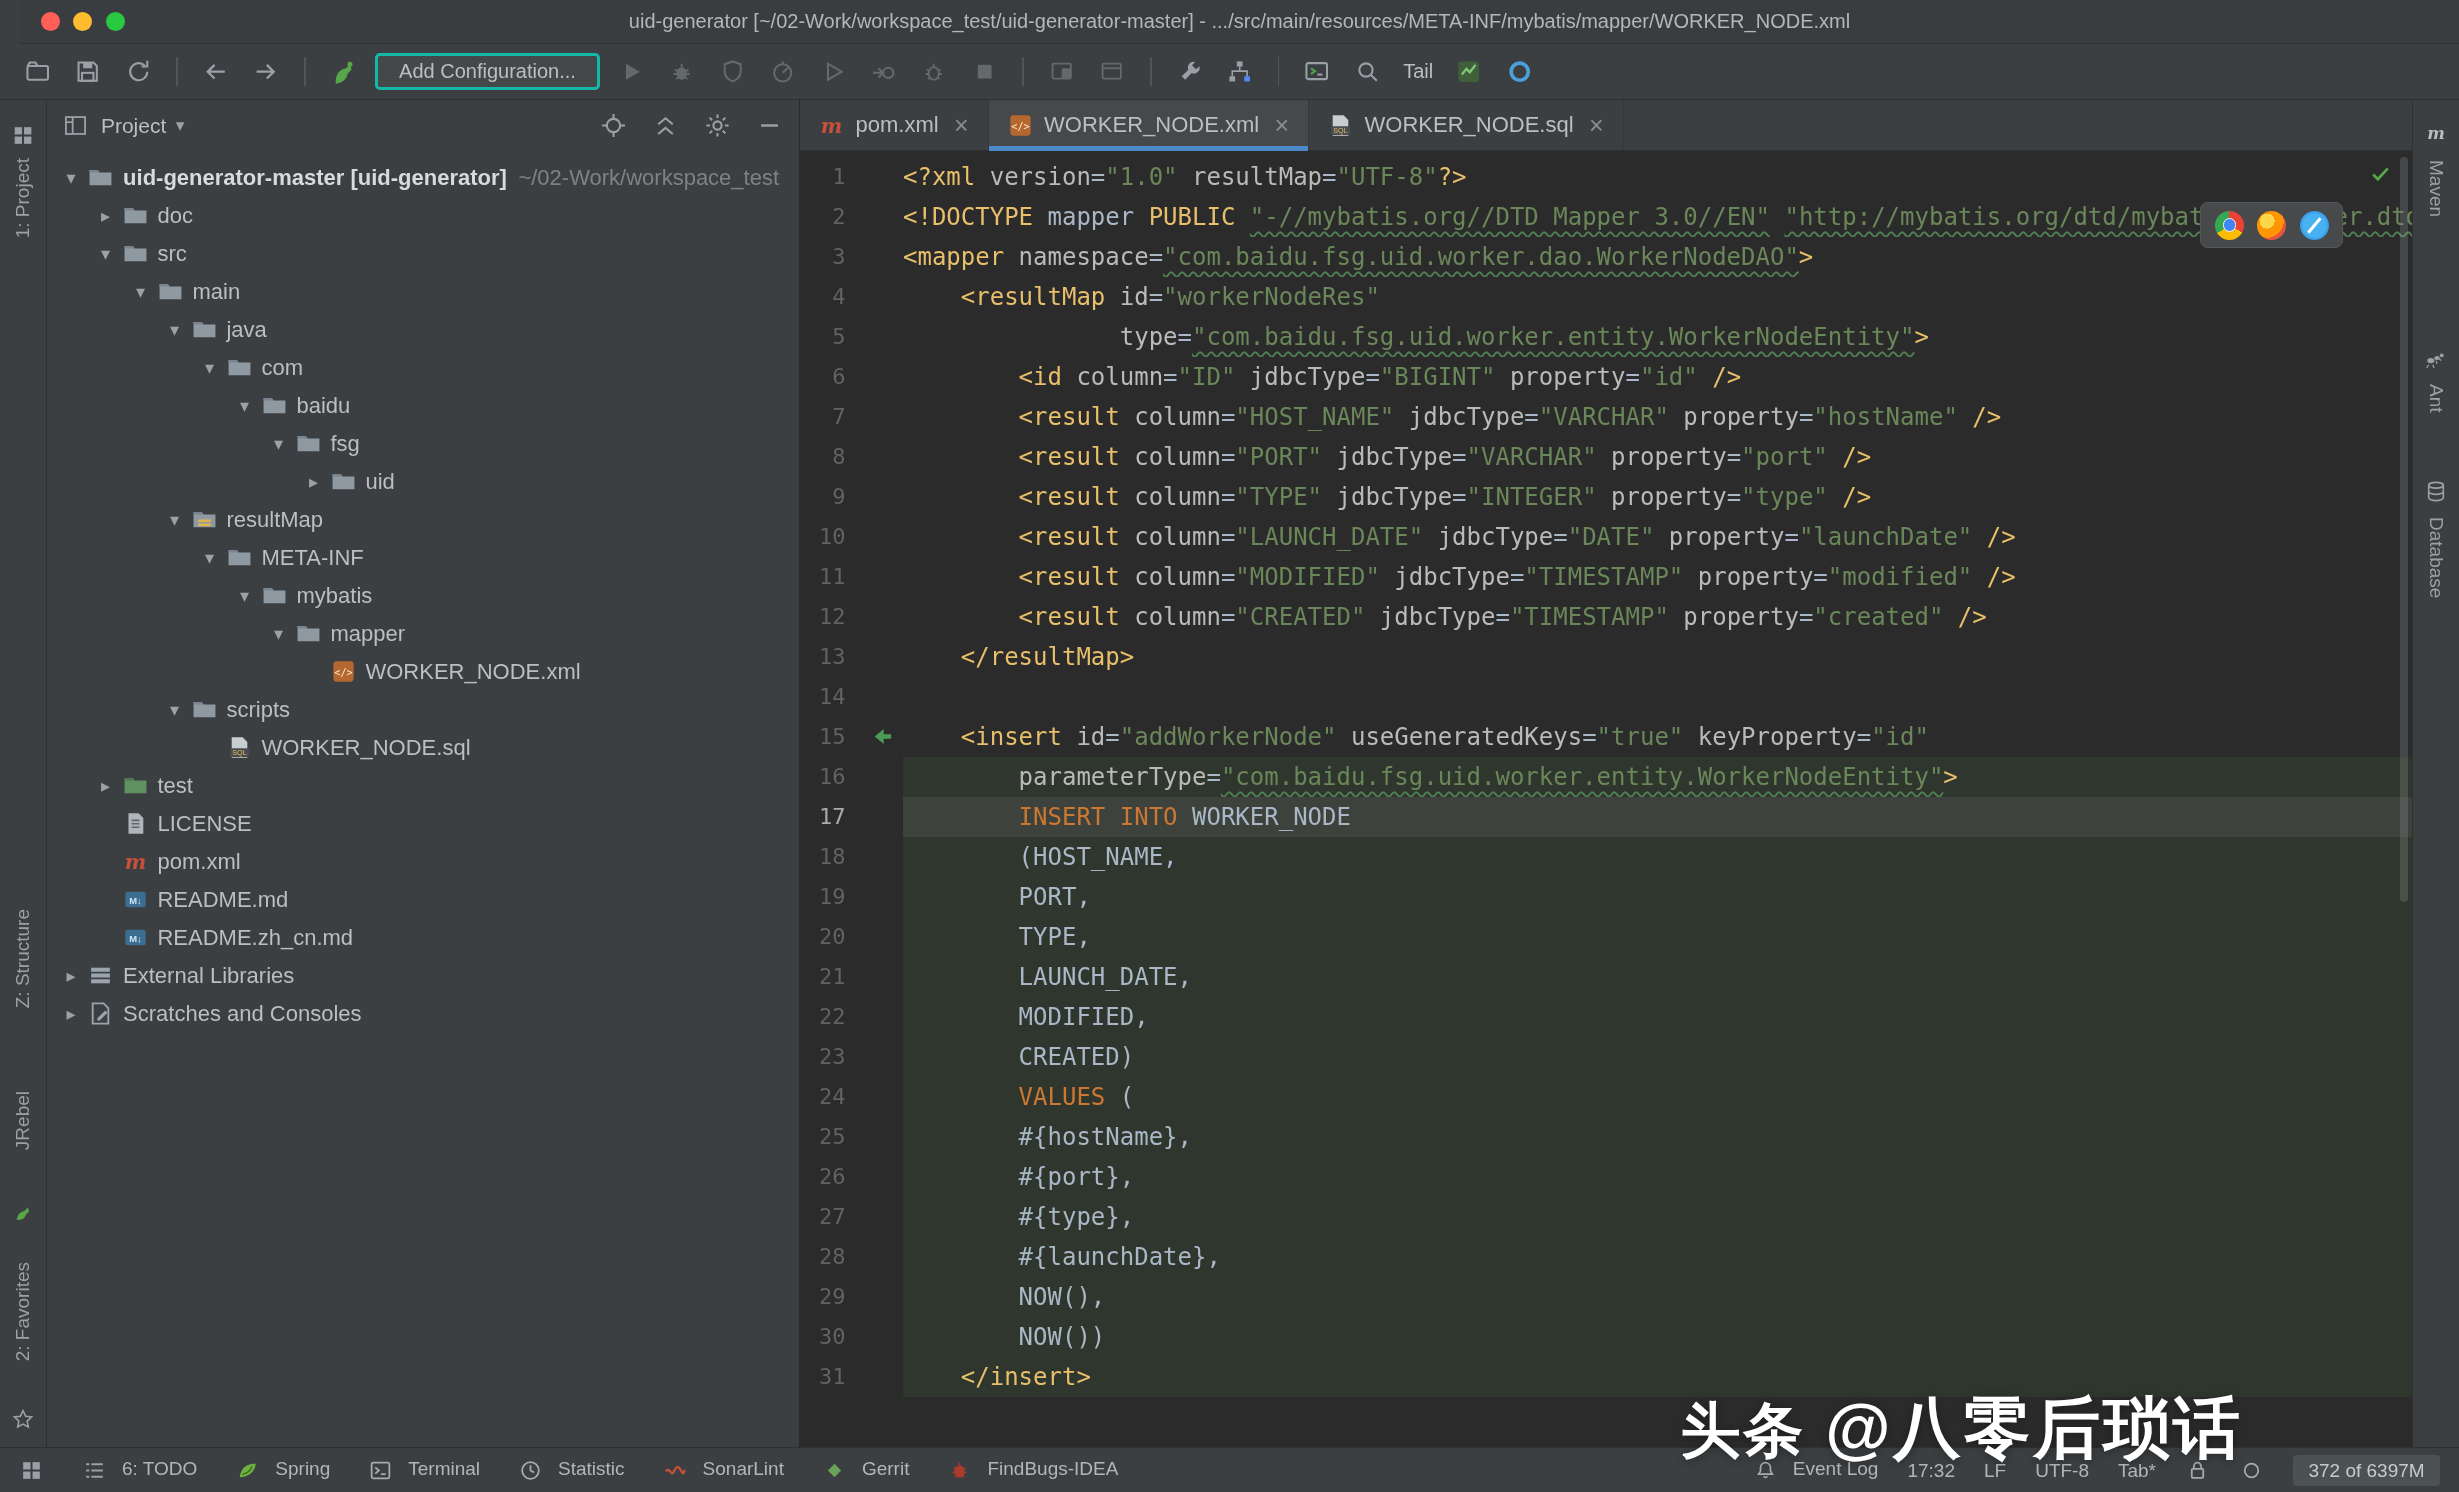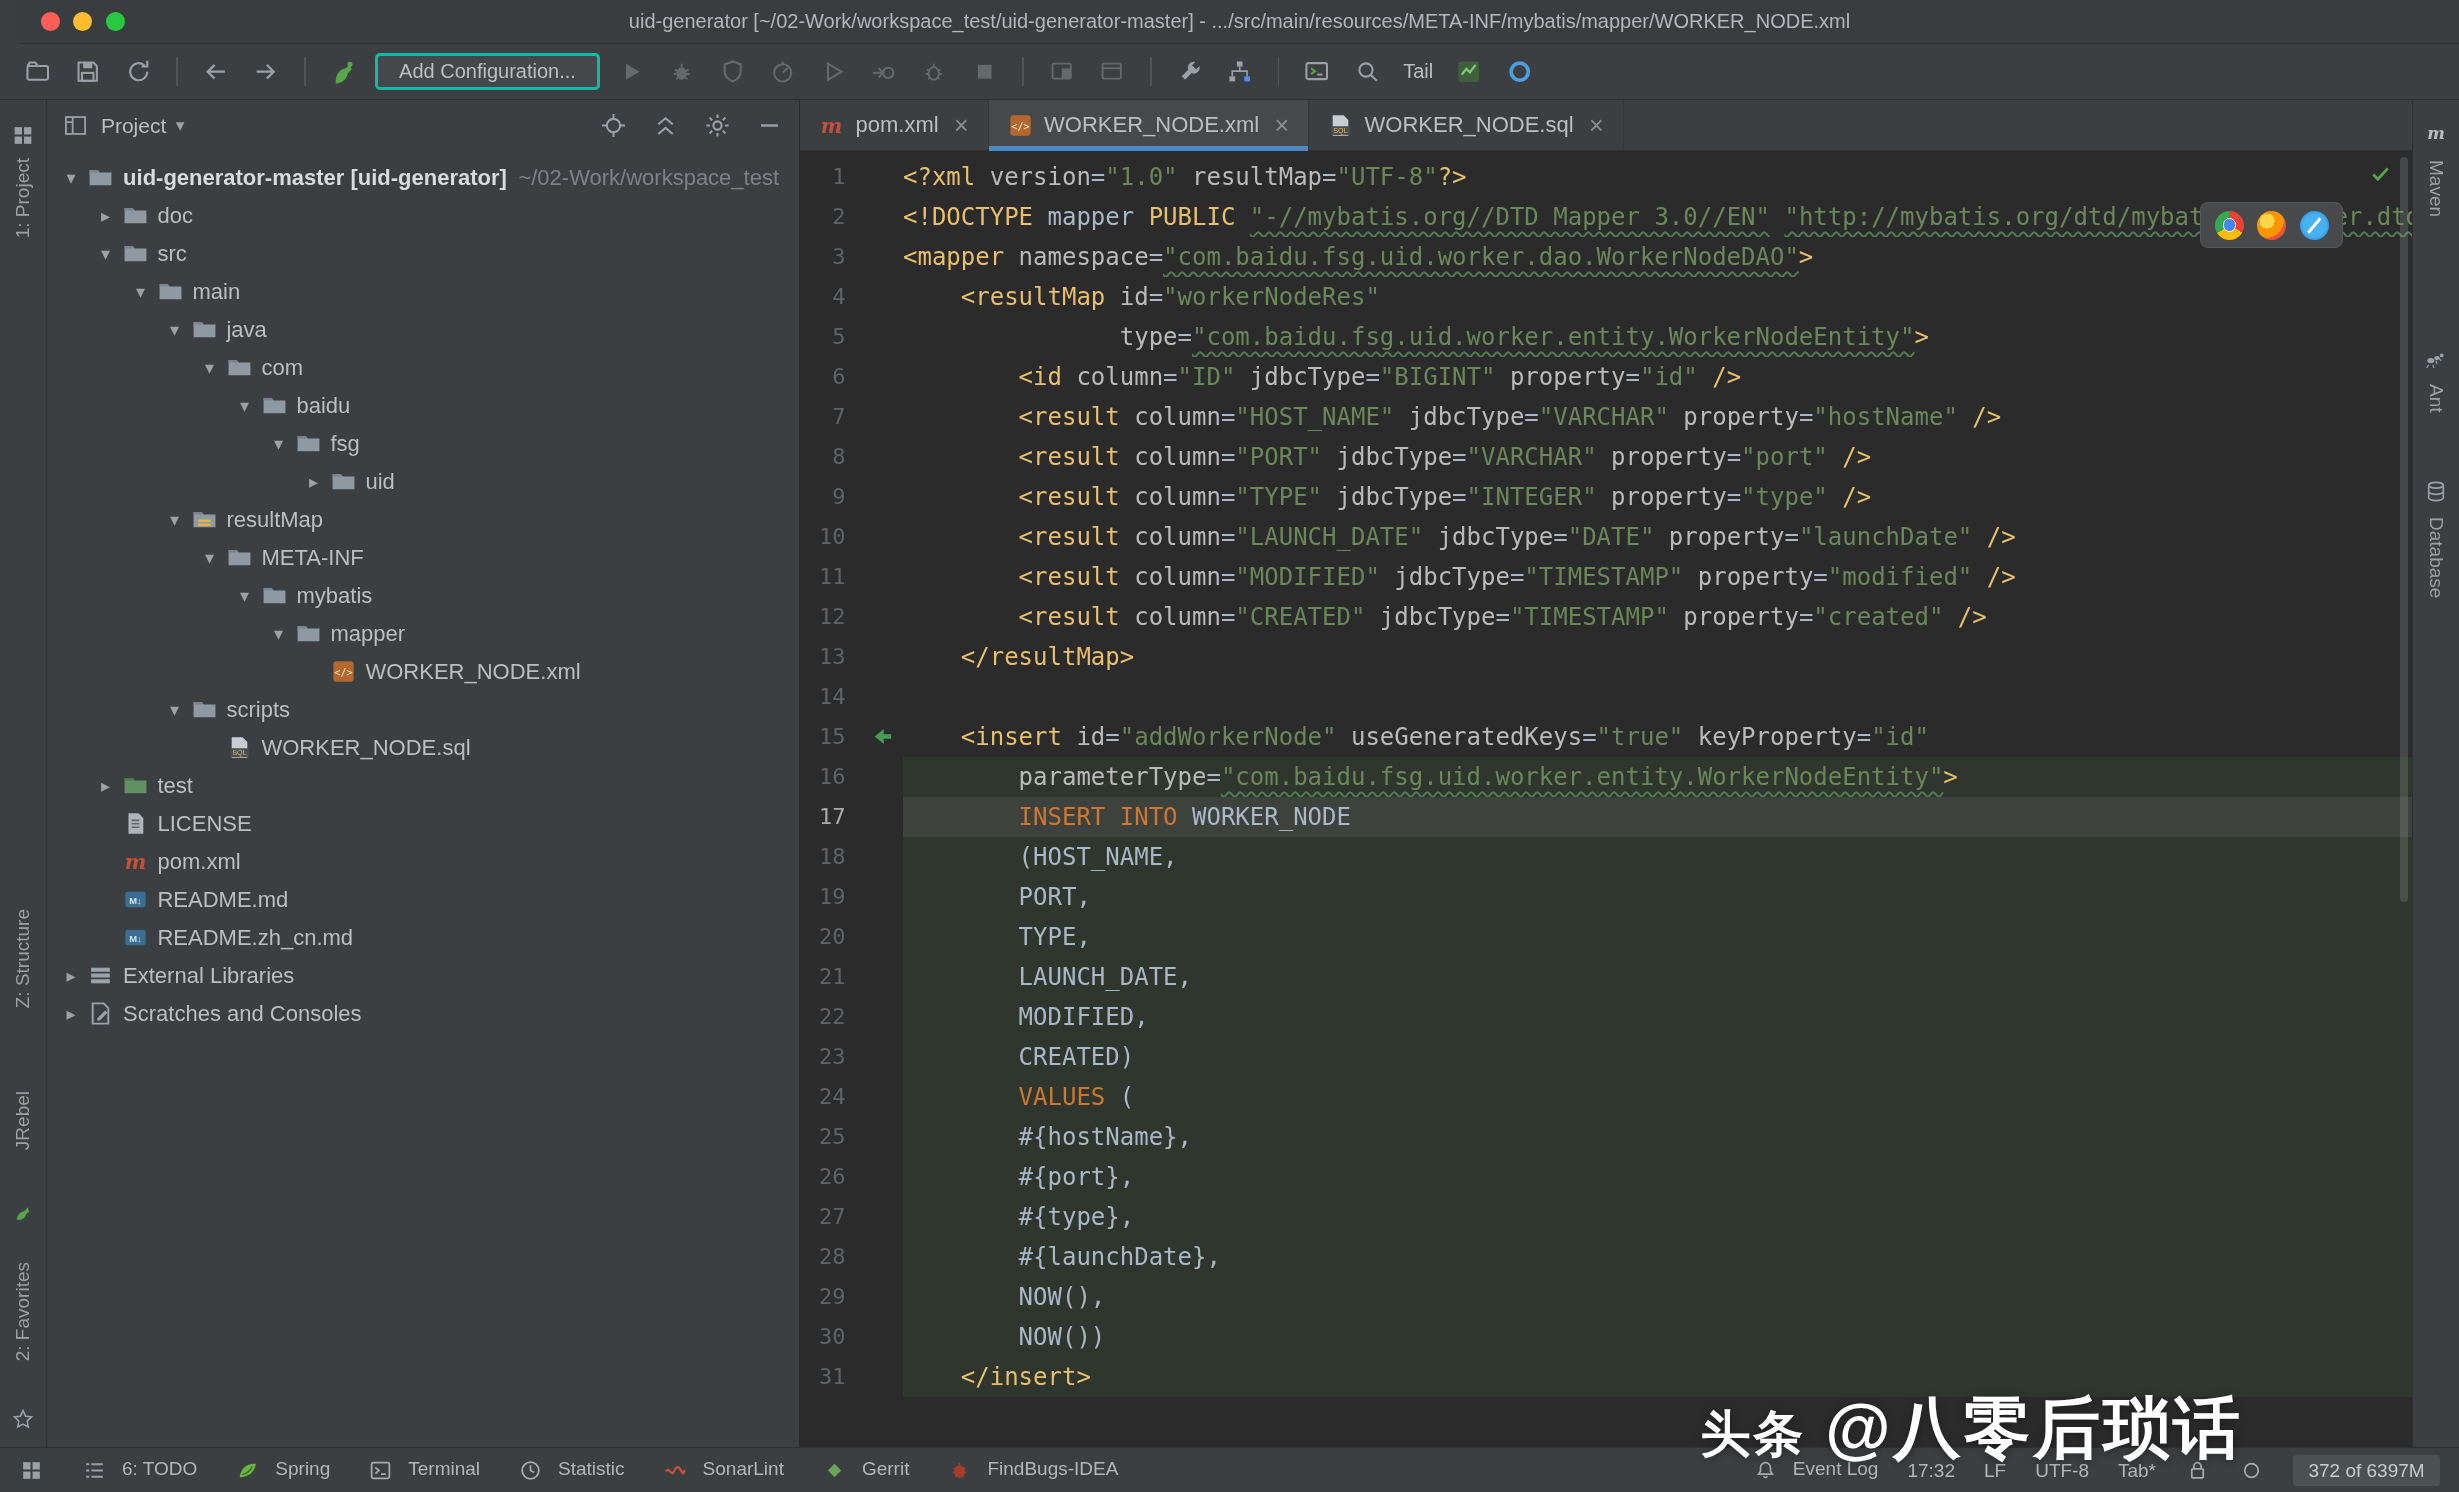--- a/index.html
+++ b/index.html
@@ -90,21 +90,21 @@
                background:#3c3f41; border-top:1px solid #2e3032; font-size:19px; color:#b3b6b9; }
   .sb-left { display:flex; align-items:center; gap:38px; }
   .sb-right { margin-left:auto; display:flex; align-items:center; gap:29px; }
   .sb-item { display:flex; align-items:flex-start; gap:15px; white-space:nowrap; }
   .sb-item .sicon { width:25px; height:25px; display:inline-flex; }
   .chip { background:#4c5153; border-radius:3.8px; padding:4.8px 15.4px; color:#c8cbce; }
 
   
   .watermark { position:absolute; right:216px; bottom:19px; z-index:99; color:#ffffff; white-space:nowrap;
                text-shadow:0 1.9px 9.6px rgba(0,0,0,.35); letter-spacing:2.9px; }
-  .wm-logo { font-size:50px; font-weight:900; margin-right:19px; }
+  .wm-logo { font-size:60px; font-weight:900; margin-right:19px; }
   .wm-text { font-size:67px; font-weight:700; }
 
   svg { display:block; width:100%; height:100%; }
 </style>
 </head>
 <body>
 
 <div class="window">
 
   <div class="titlebar">

